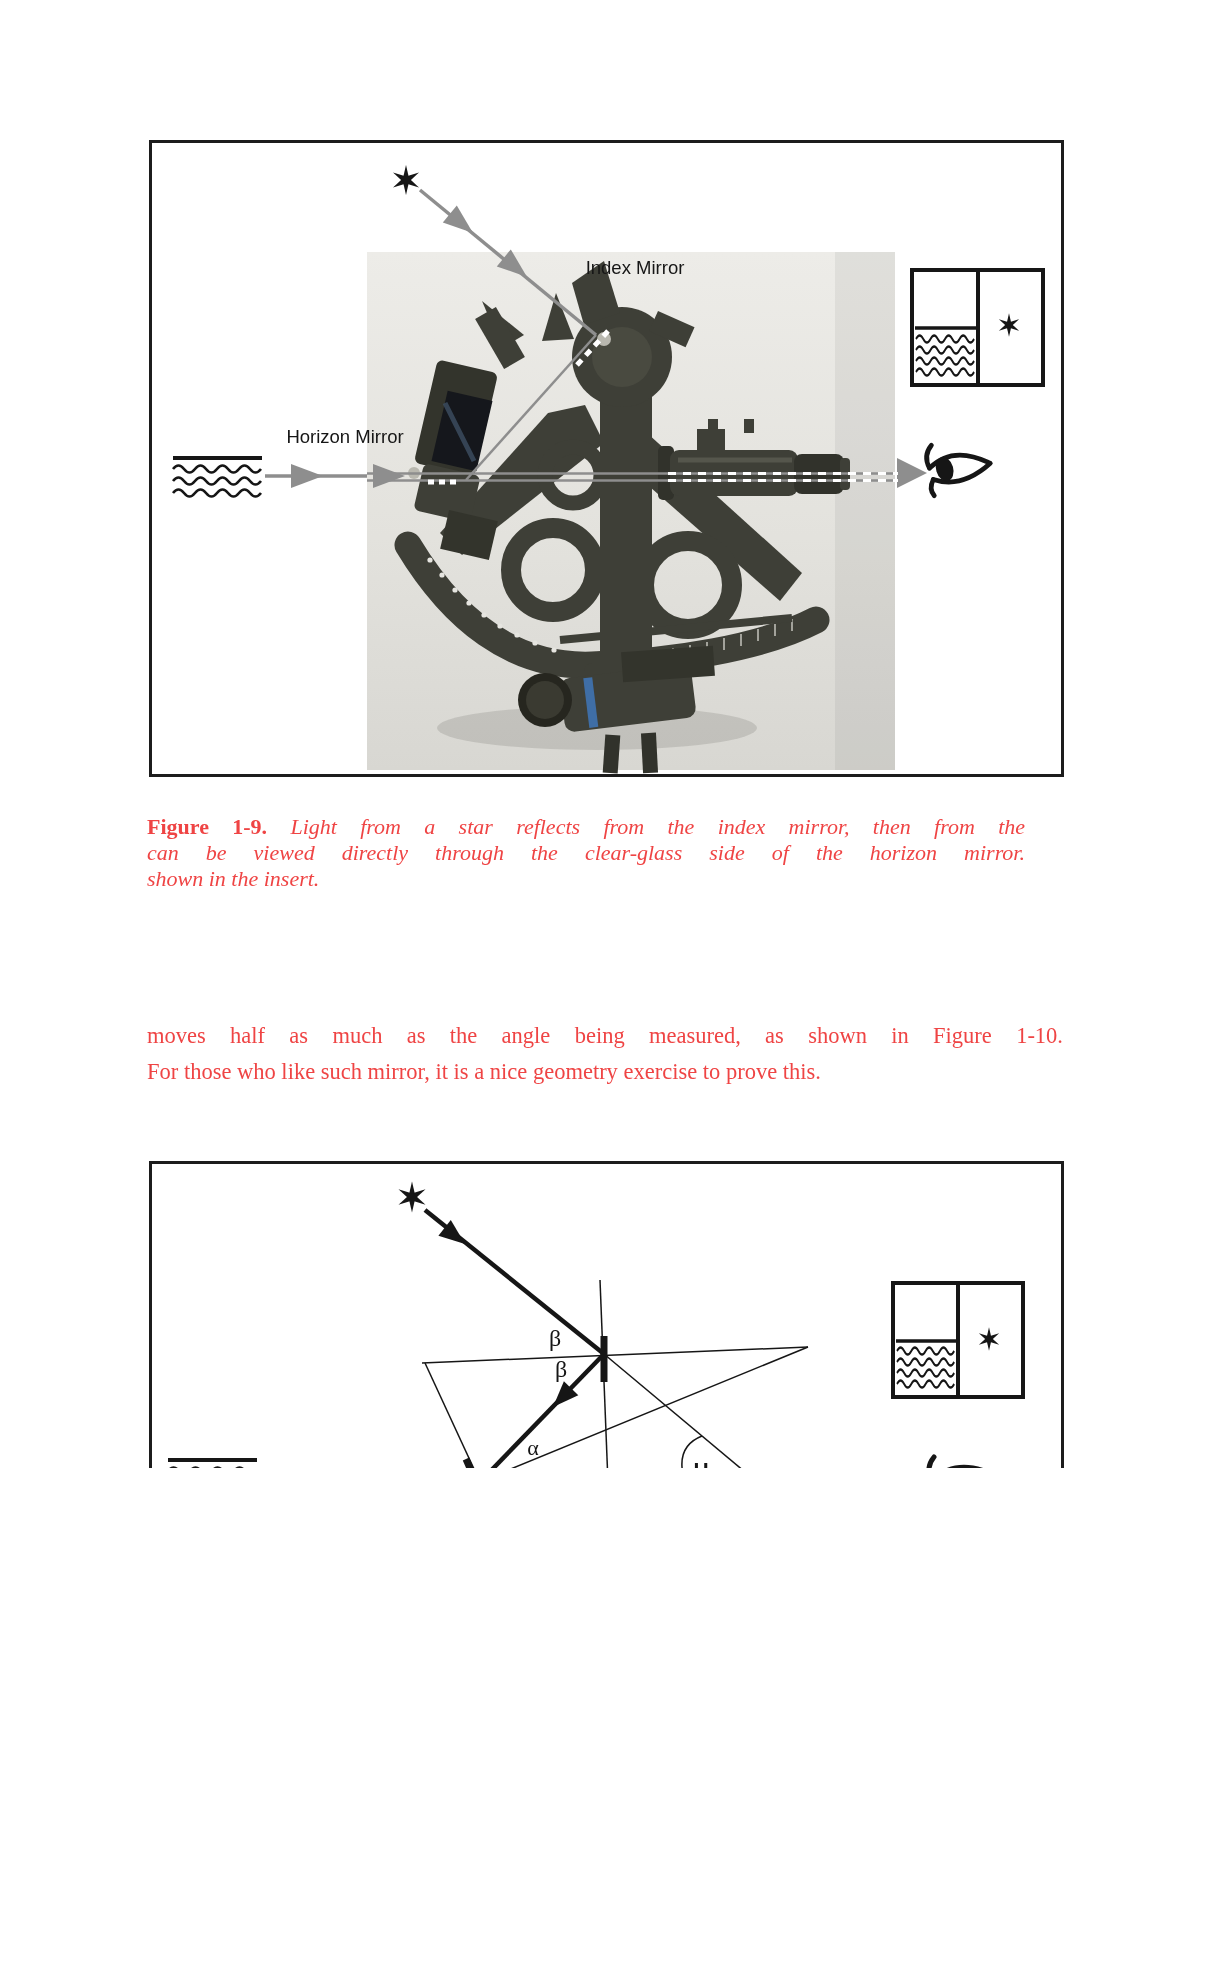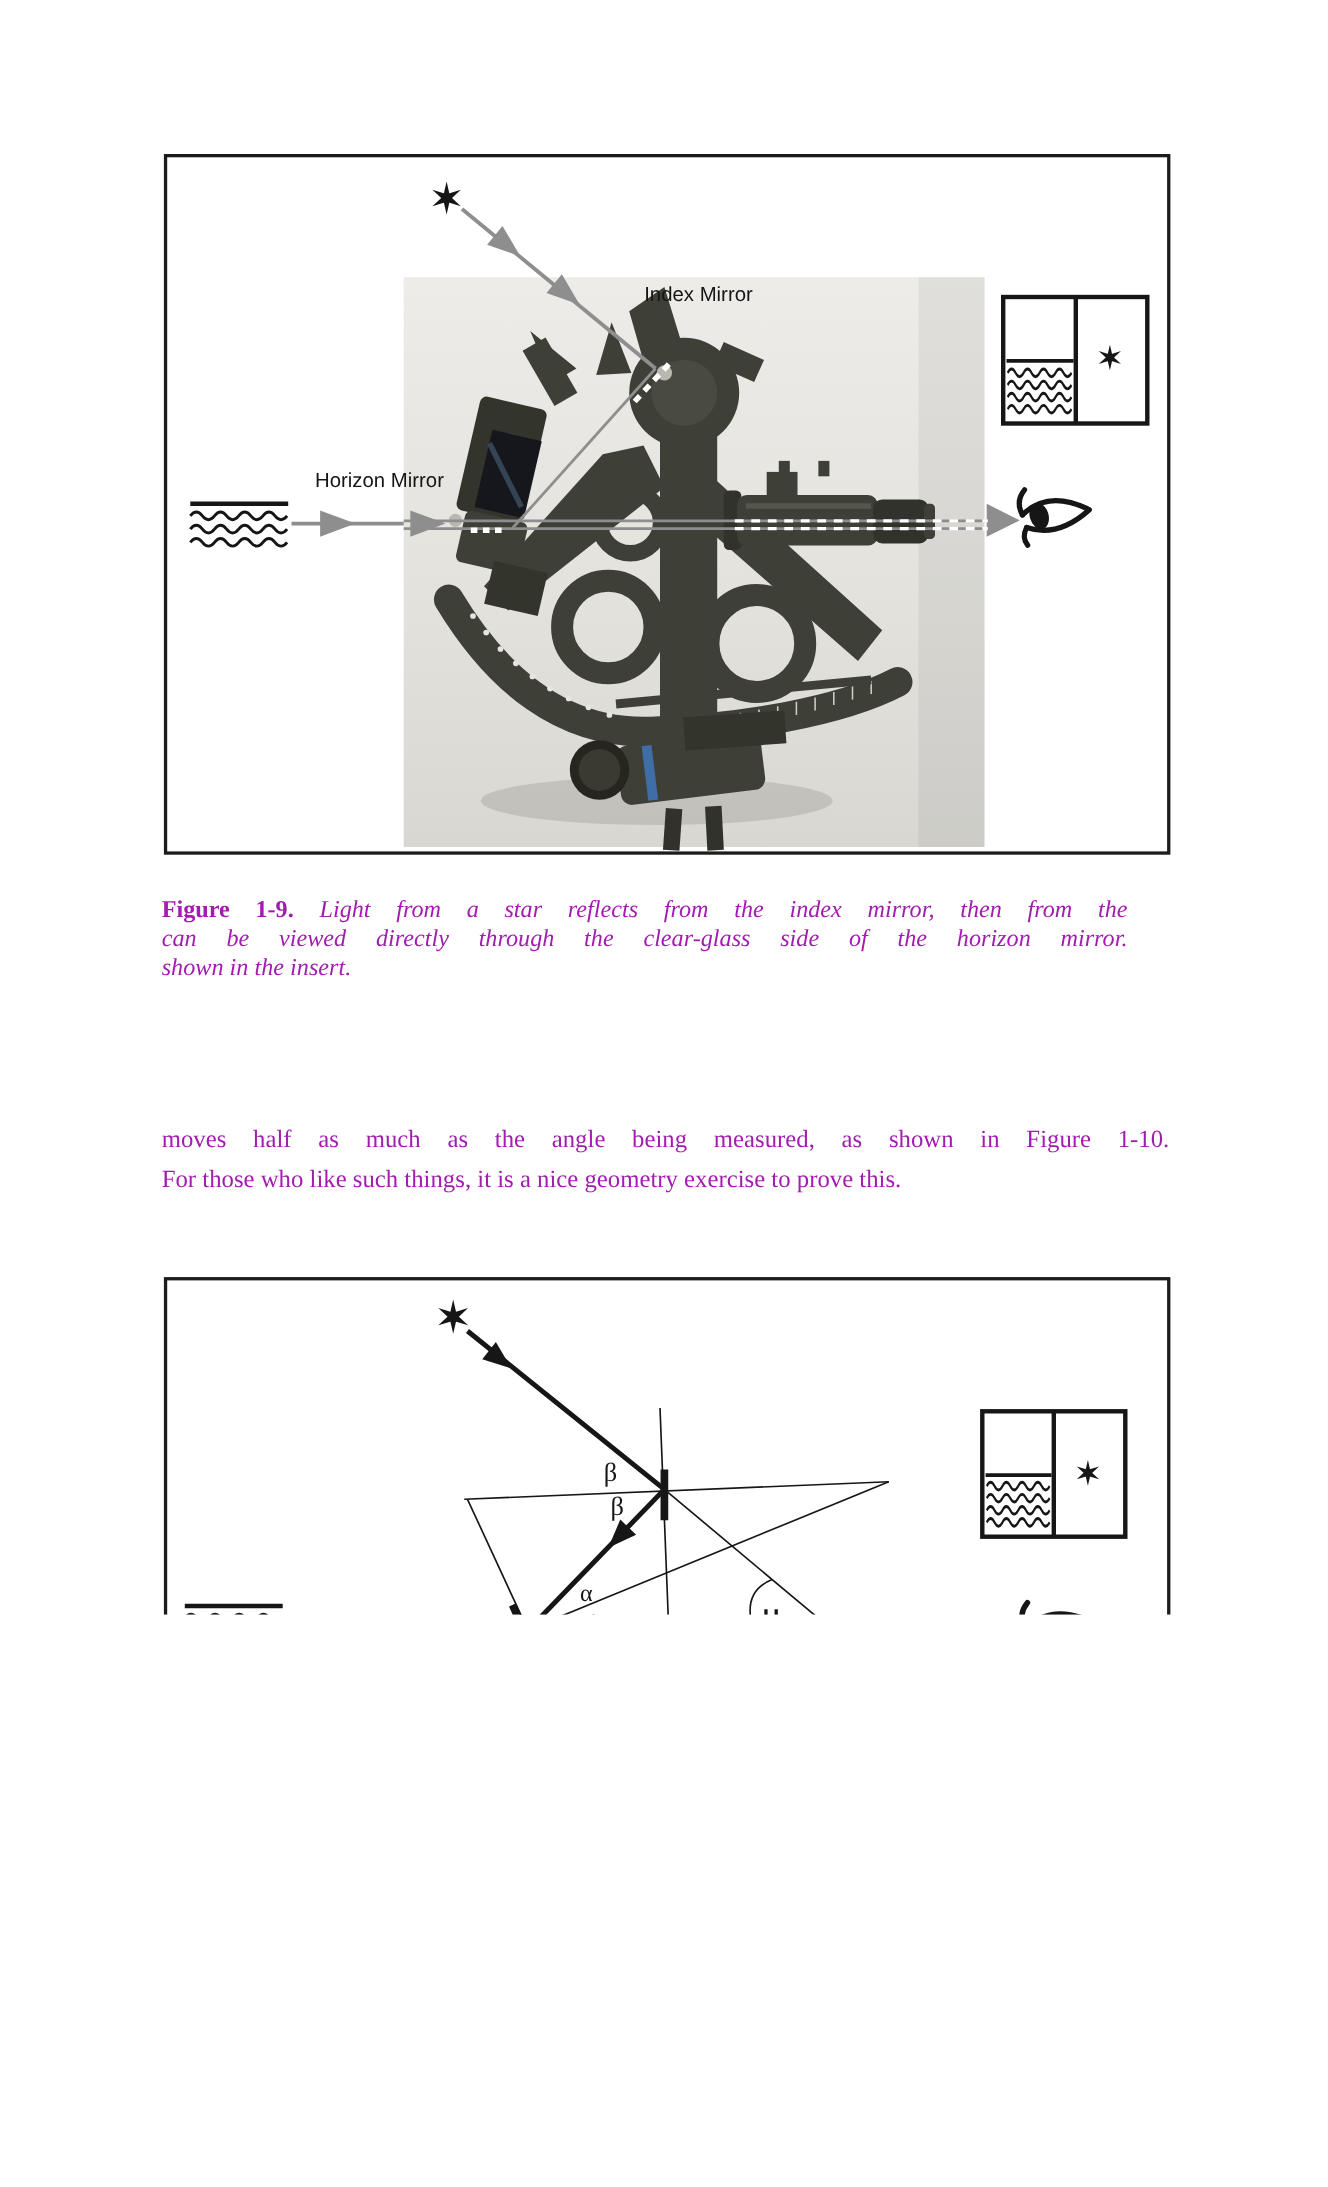--- a/index.html
+++ b/index.html
@@ -1,17 +1,17 @@
 <!DOCTYPE html>
 <html><head>
 <meta charset="utf-8">
 <style>
   html,body{margin:0;padding:0;background:#fff;}
   .page{position:relative;width:1207px;height:1468px;background:#ffffff;overflow:hidden;
-        font-family:"Liberation Serif", serif;color:#a21caf;}
+        font-family:"Liberation Serif", serif;color:#ef4444;}
   .figframe{position:absolute;border:3px solid #1c1c1c;background:#fff;}
   #fig1{left:149px;top:140px;width:909px;height:631px;}
   #fig2{left:149px;top:1161px;width:909px;height:651px;}
   #fig1 svg,#fig2 svg{display:block;}
   .caption{position:absolute;left:147px;top:804px;width:878px;font-size:22px;line-height:26px;margin-top:10px;}
   .cap-line{font-style:italic;text-align:justify;text-align-last:justify;}
   .cap-line.last{text-align:right;text-align-last:left;}
   .cap-label{font-style:normal;font-weight:bold;}
   .bodypara{position:absolute;left:147px;top:1018px;width:916px;font-size:22.5px;line-height:36px;}
   .p-line{text-align:justify;text-align-last:justify;}
@@ -169,21 +169,21 @@
 
   <div class="caption">
     <div class="cap-line"><span class="cap-label">Figure 1-9.</span>
       <span>Light from a star reflects from the index mirror, then from the</span></div>
     <div class="cap-line">can be viewed directly through the clear-glass side of the horizon mirror.</div>
     <div class="cap-line last">shown in the insert.</div>
   </div>
 
   <div class="bodypara">
     <div class="p-line">moves half as much as the angle being measured, as shown in Figure 1-10.</div>
-    <div class="p-line last">For those who like such things, it is a nice geometry exercise to prove this.</div>
+    <div class="p-line last">For those who like such mirror, it is a nice geometry exercise to prove this.</div>
   </div>
 
   <div id="fig2" class="figframe">
     <svg width="909" height="651" viewBox="0 0 909 651">
 
       <g stroke="#161616" stroke-width="1.5" fill="none">
         <line x1="270" y1="199" x2="656" y2="183"></line>
         <line x1="327" y1="318" x2="656" y2="183"></line>
         <line x1="273" y1="199" x2="469" y2="623"></line>
         <line x1="448" y1="116" x2="468" y2="623"></line>

